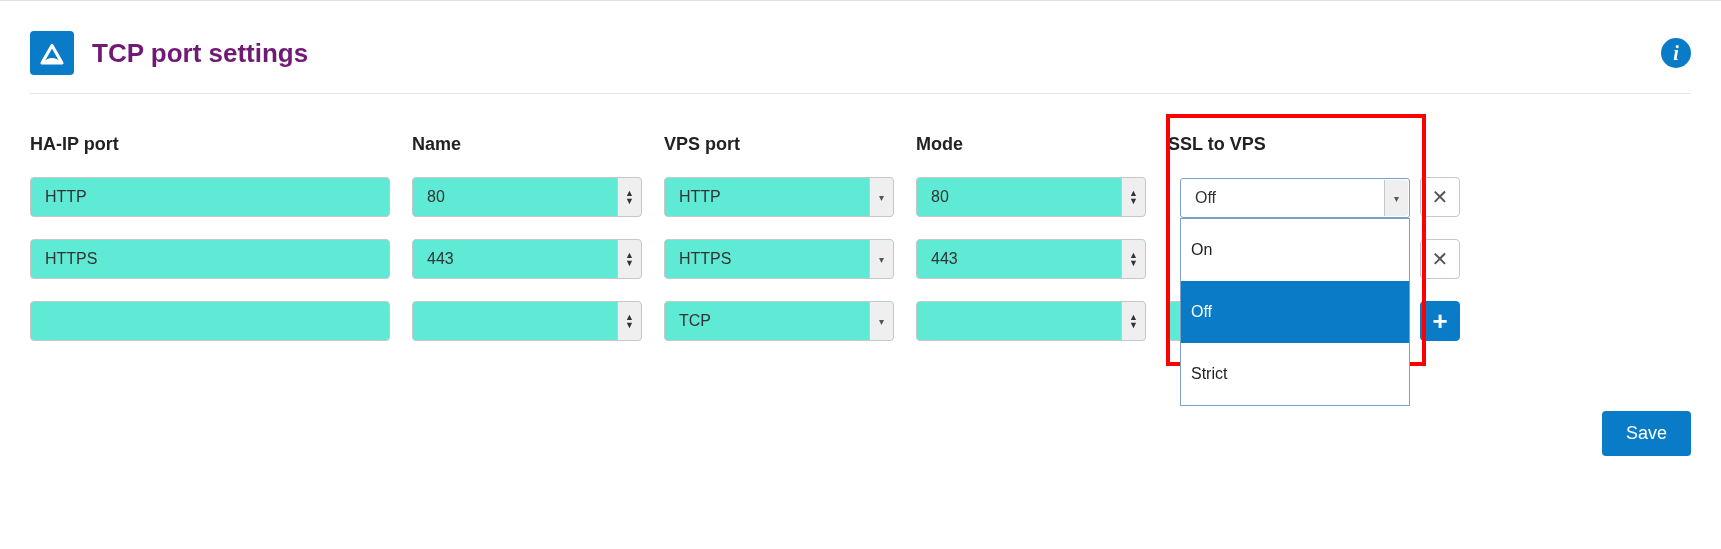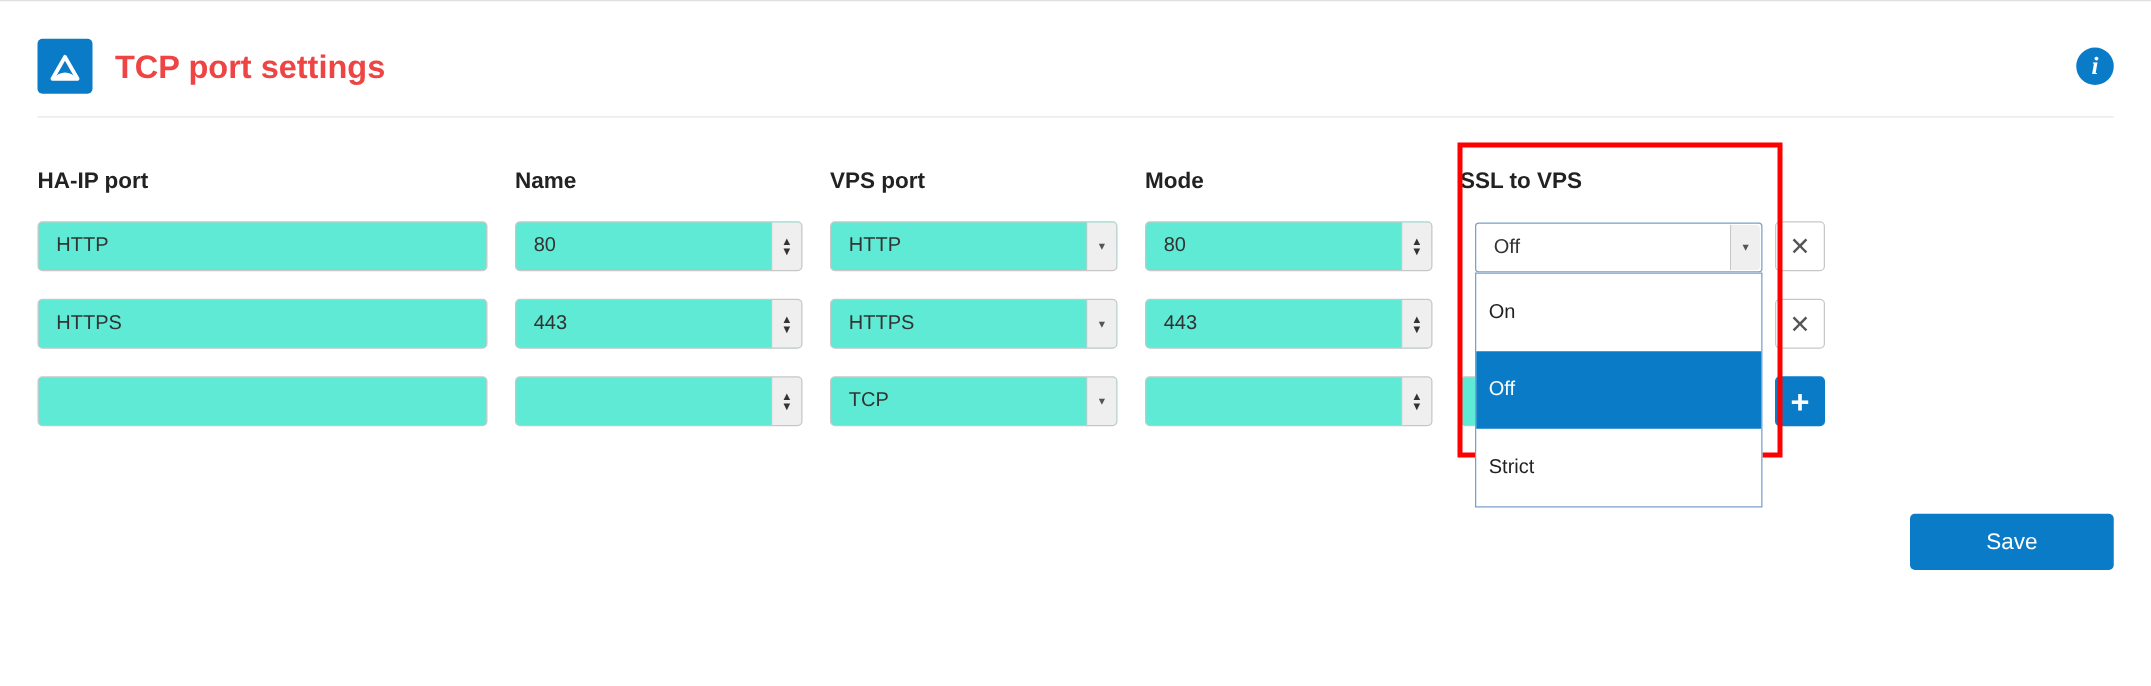--- a/index.html
+++ b/index.html
@@ -29,21 +29,21 @@
       background: #0a7cc7;
       border-radius: 4px;
       display: flex;
       align-items: center;
       justify-content: center;
     }
     .app-icon svg { width: 30px; height: 30px; }
     .page-title {
       font-size: 26px;
       font-weight: bold;
-      color: #ef4444;
+      color: #701a75;
     }
     .info-icon {
       width: 30px;
       height: 30px;
       background: #0a7cc7;
       border-radius: 50%;
       display: flex;
       align-items: center;
       justify-content: center;
       color: #fff;
@@ -190,21 +190,21 @@
     .footer {
       display: flex;
       justify-content: flex-end;
       margin-top: 70px;
     }
     .save-btn {
       background: #0a7cc7;
       color: #fff;
       border: none;
       border-radius: 4px;
-      padding: 12px 61px;
+      padding: 12px 24px;
       font-size: 18px;
       cursor: pointer;
     }
   </style>
 </head>
 <body>
 
 <div class="page">
   <div class="header">
     <div class="header-left">

